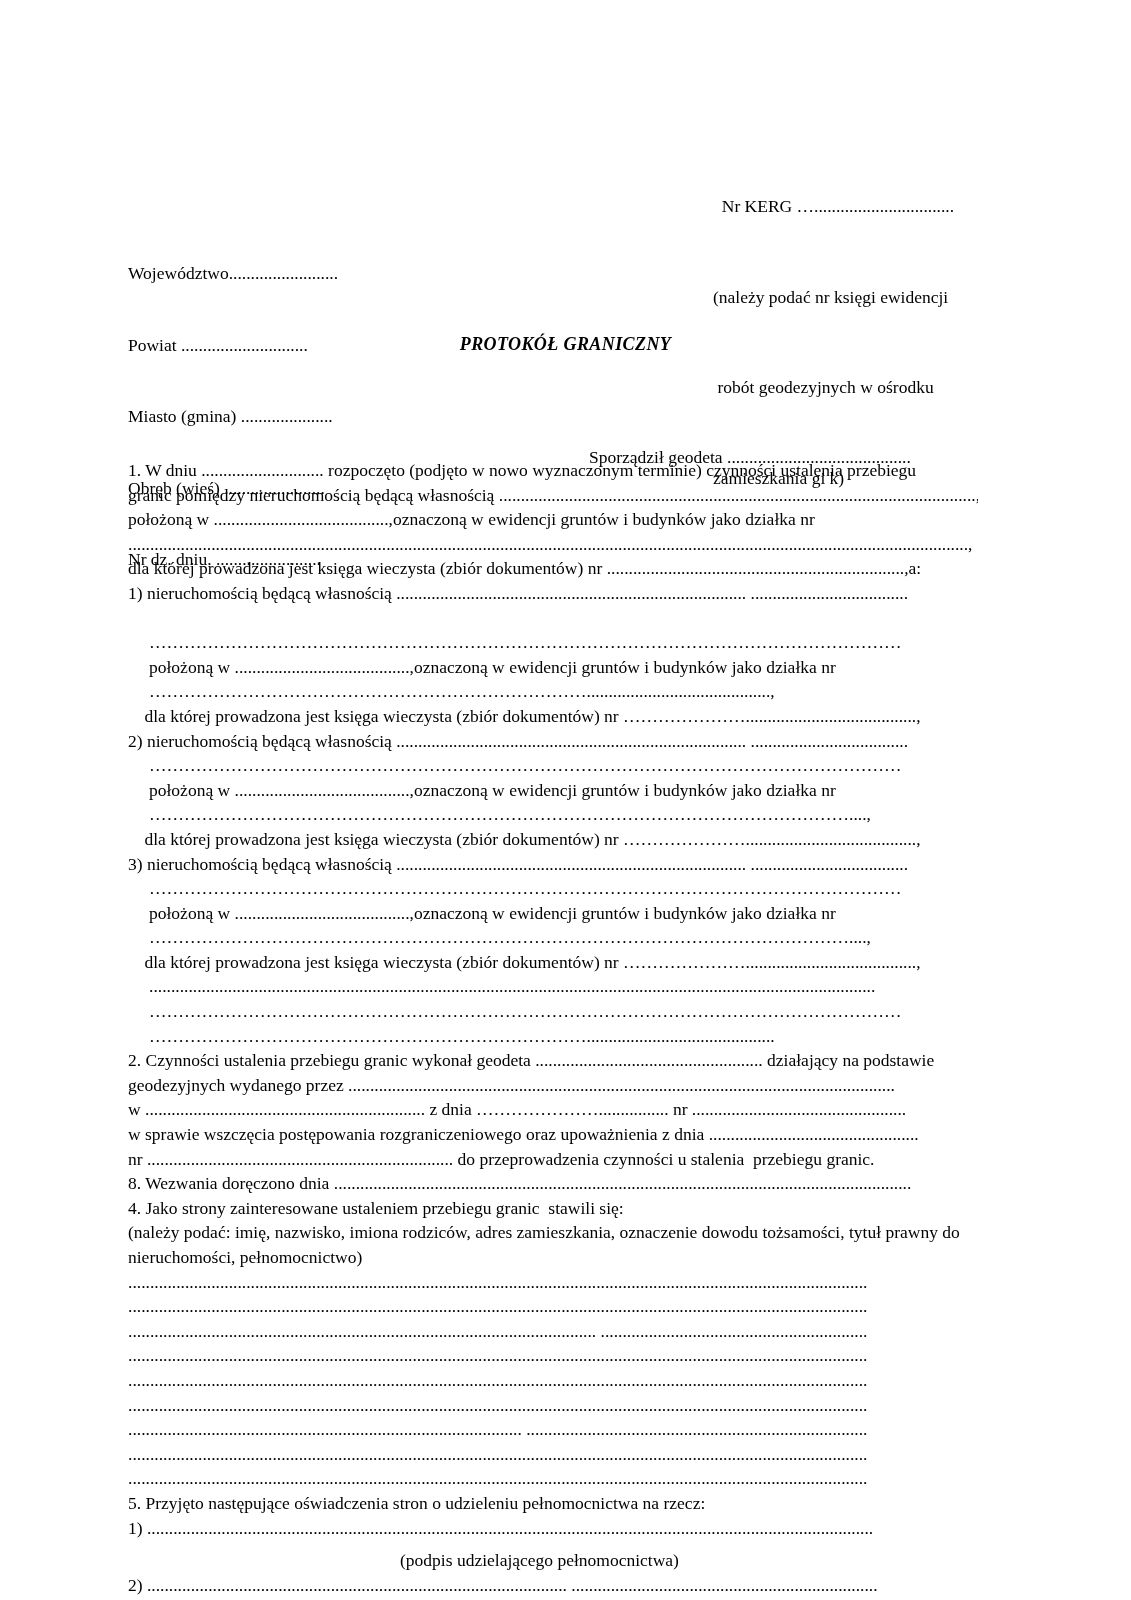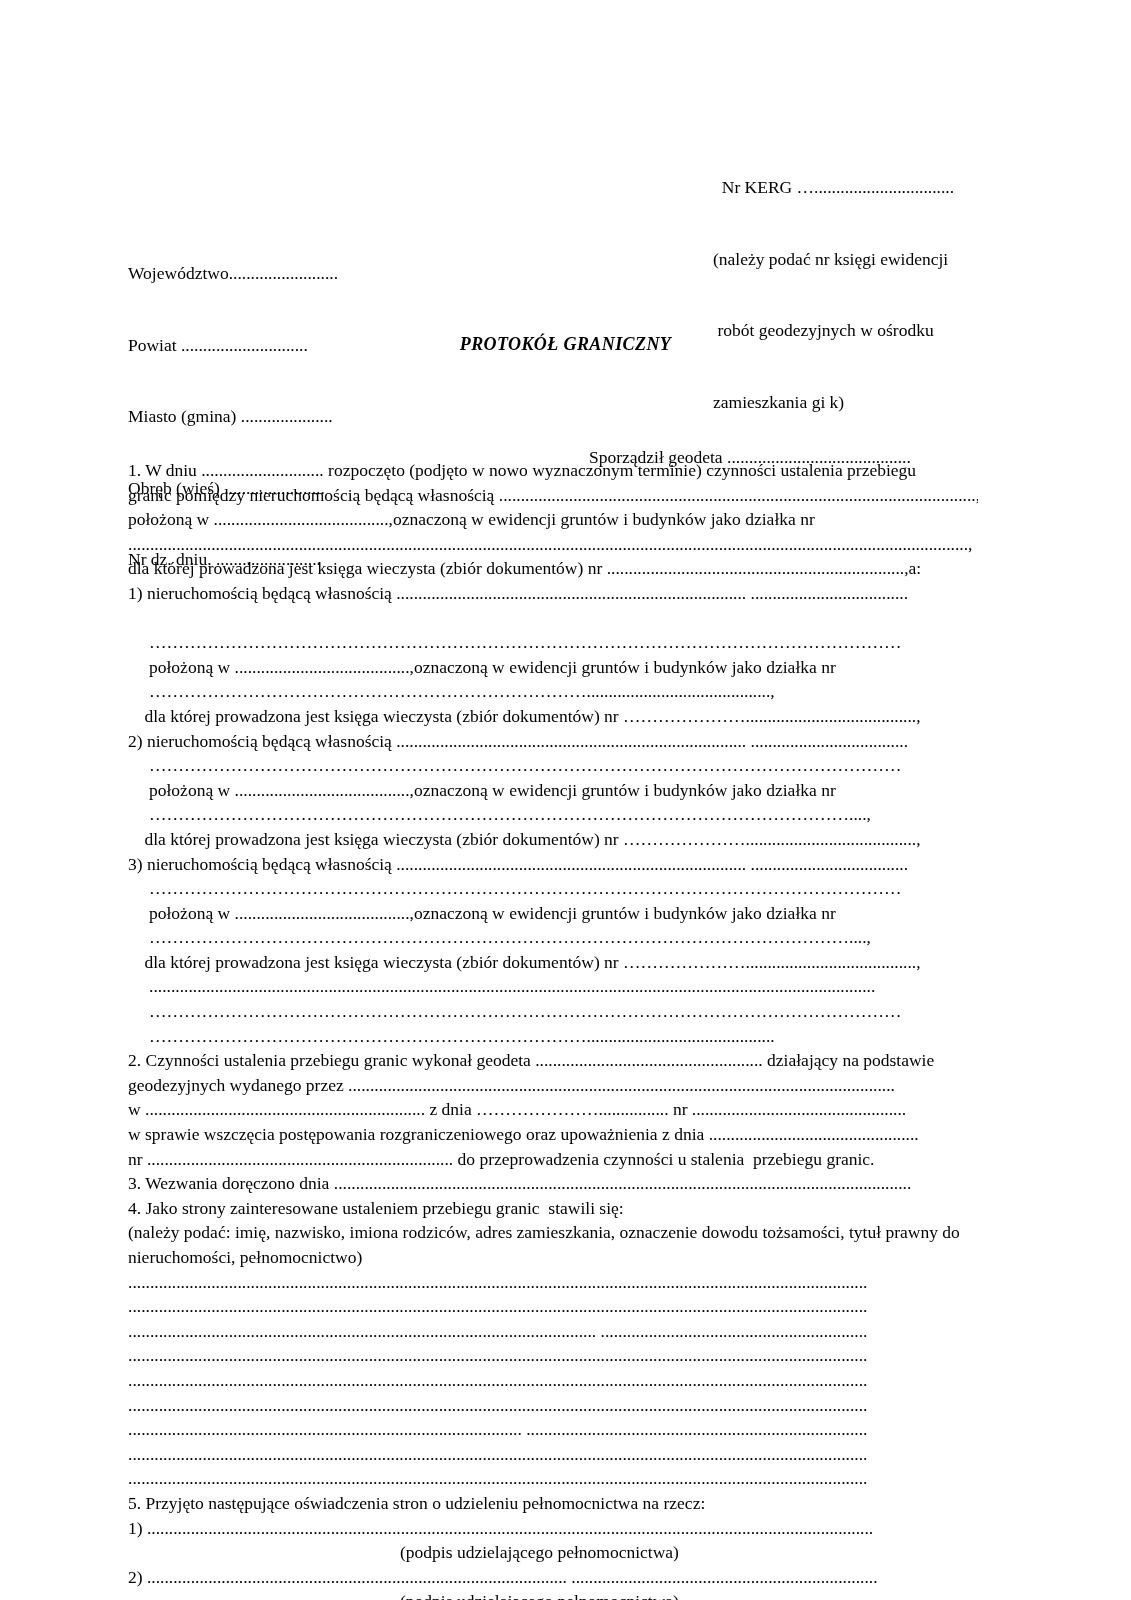--- a/index.html
+++ b/index.html
@@ -21,21 +21,21 @@
   
   .kerg-block {
     position: absolute;
     left: 713px;
     top: 128px;
     width: 340px;
     font-size: 17.5px;
     line-height: 23.5px;
     white-space: pre;
   }
-  .kerg-block .ln { white-space: pre; }
+  .kerg-block .ln { white-space: pre; margin-top: 19px; }
 
   .admin-block {
     position: absolute;
     left: 128px;
     top: 214px;
     width: 330px;
     font-size: 17.5px;
     line-height: 23.5px;
     white-space: pre;
   }
@@ -71,21 +71,21 @@
   }
   .ln {
     font-size: 17.5px;
     line-height: 24.6px;
     white-space: pre;
     overflow: hidden;
     height: 24.6px;
   }
   .ln.ind1 { padding-left: 21px; }
   .ln.ind2 { padding-left: 12px; }
-  .ln.sig  { padding-left: 272px; }
+  .ln.sig  { padding-left: 272px; margin-top: 8px; }
 </style>
 </head>
 <body>
 
 <div class="page">
 
   <div class="kerg-block">
     <div class="ln">  Nr KERG …................................</div>
     <div class="ln">(należy podać nr księgi ewidencji</div>
     <div class="ln"> robót geodezyjnych w ośrodku</div>
@@ -129,21 +129,21 @@
       <div class="ln ind1">…………………………………………………………………………………………………………....,</div>
       <div class="ln ind2"> dla której prowadzona jest księga wieczysta (zbiór dokumentów) nr ………………….......................................,</div>
       <div class="ln ind1">......................................................................................................................................................................</div>
       <div class="ln ind1">…………………………………………………………………………………………………………………</div>
       <div class="ln ind1">…………………………………………………………………...........................................</div>
       <div class="ln">2. Czynności ustalenia przebiegu granic wykonał geodeta .................................................... działający na podstawie</div>
       <div class="ln">geodezyjnych wydanego przez .............................................................................................................................</div>
       <div class="ln">w ................................................................ z dnia …………………................ nr .................................................</div>
       <div class="ln">w sprawie wszczęcia postępowania rozgraniczeniowego oraz upoważnienia z dnia ................................................</div>
       <div class="ln">nr ...................................................................... do przeprowadzenia czynności u stalenia  przebiegu granic.</div>
-      <div class="ln">3. Wezwania doręczono dnia ....................................................................................................................................</div>
+      <div class="ln">8. Wezwania doręczono dnia ....................................................................................................................................</div>
       <div class="ln">4. Jako strony zainteresowane ustaleniem przebiegu granic  stawili się:</div>
       <div class="ln">(należy podać: imię, nazwisko, imiona rodziców, adres zamieszkania, oznaczenie dowodu tożsamości, tytuł prawny do</div>
       <div class="ln">nieruchomości, pełnomocnictwo)</div>
       <div class="ln">.........................................................................................................................................................................</div>
       <div class="ln">.........................................................................................................................................................................</div>
       <div class="ln">........................................................................................................... .............................................................</div>
       <div class="ln">.........................................................................................................................................................................</div>
       <div class="ln">.........................................................................................................................................................................</div>
       <div class="ln">.........................................................................................................................................................................</div>
       <div class="ln">.......................................................................................... ..............................................................................</div>

